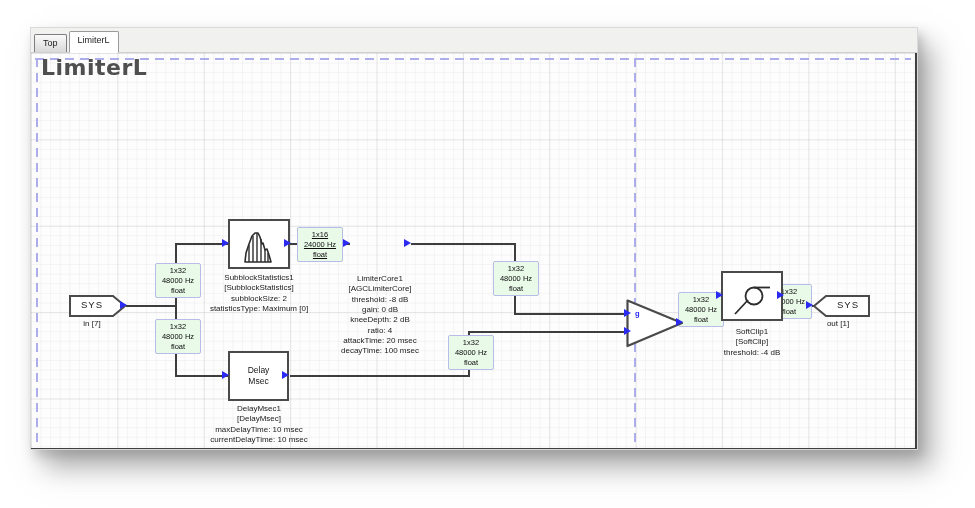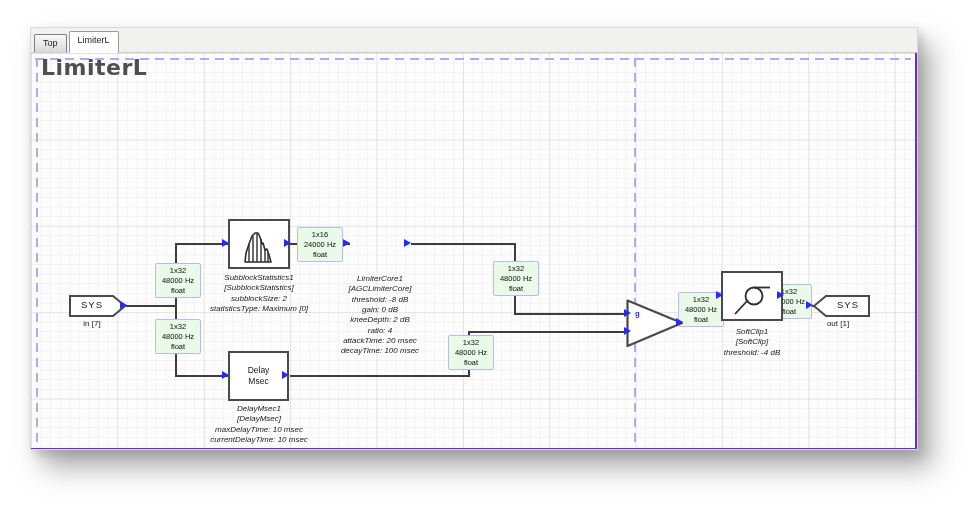--- a/index.html
+++ b/index.html
@@ -1,17 +1,17 @@
 <!DOCTYPE html>
 <html><head>
 <meta charset="utf-8">
 <style>
   html,body{margin:0;padding:0;background:#ffffff;font-family:"Liberation Sans",sans-serif;}
   .stage{position:relative;width:975px;height:508px;background:#fff;overflow:hidden;}
-  .window{position:absolute;left:30px;top:27px;width:886px;height:421px;background:#6d28d9;
+  .window{position:absolute;left:30px;top:27px;width:886px;height:421px;background:#404040;
           border:1px solid #d9d9d9;box-shadow:14px 18px 26px rgba(110,110,110,0.55), 4px 6px 10px rgba(130,130,130,0.35);}
   .tabbar{position:relative;height:24px;background:#f1f1ef;display:flex;align-items:flex-end;
           padding-left:3px;border-bottom:1px solid #cfcfcf;}
   .tab{font-size:9px;color:#1c1c1c;padding:3px 8px 4px 8px;margin-right:2px;
        border:1px solid #7d7d7d;border-bottom:none;background:linear-gradient(#fafafa,#d9d9d9);
        border-radius:2px 2px 0 0;cursor:default;}
   .tab.active{background:#ffffff;border-color:#9a9a9a;height:13px;margin-bottom:-1px;
        border-bottom:1px solid #ffffff;}
   .canvas{position:relative;width:884px;height:395px;background-color:#fdfdfd;overflow:hidden;
     background-image:
@@ -23,21 +23,21 @@
   .title{position:absolute;left:10px;top:2px;font-family:"DejaVu Sans",sans-serif;
          font-size:22px;font-weight:bold;color:#4f4f4f;letter-spacing:0.5px;}
   .dash-h{position:absolute;height:2px;background:repeating-linear-gradient(to right,#adadec 0 9px,transparent 9px 15px);}
   .dash-v{position:absolute;width:2px;background:repeating-linear-gradient(to bottom,#adadec 0 9px,transparent 9px 15px);}
   .wire{position:absolute;background:#3d3d3d;}
   .wire.h{height:2px;} .wire.v{width:2px;}
   .block{position:absolute;background:#ffffff;border:2px solid #4a4a4a;display:flex;
          align-items:center;justify-content:center;text-align:center;
          font-size:8.5px;line-height:1.25;color:#161616;white-space:pre-line;}
   .caption{position:absolute;width:180px;transform:translateX(-50%);text-align:center;
-           font-size:8px;line-height:1.29;color:#1a1a1a;white-space:pre-line;font-style:italic;}
+           font-size:8px;line-height:1.29;color:#1a1a1a;white-space:pre-line;}
   .wlabel{position:absolute;width:44px;background:#e9fae9;border:1px solid #b7bde7;border-radius:2px;
           font-size:7.5px;line-height:1.3;text-align:center;color:#0c0c0c;white-space:pre-line;
           padding:2px 0;}
   .pin{position:absolute;width:0;height:0;border-top:4.5px solid transparent;
        border-bottom:4.5px solid transparent;border-left:7px solid #2a2af2;}
   .systag{position:absolute;width:58px;height:22px;}
   .systag svg{position:absolute;left:0;top:0;}
   .systext{position:absolute;left:0;top:4px;width:46px;text-align:center;font-size:9.5px;
            font-weight:normal;color:#1a1a1a;letter-spacing:1px;}
   .systext.out{left:12px;}
@@ -81,21 +81,21 @@
     <div class="wire h" style="left:752px;top:242px;width:11px;"></div>
     <div class="wire v" style="left:761px;top:242px;height:12px;"></div>
     <div class="wire h" style="left:761px;top:252px;width:22px;"></div>
 
     <div class="wlabel" style="left:124px;top:210px;">1x32
 48000 Hz
 float</div>
     <div class="wlabel" style="left:124px;top:266px;">1x32
 48000 Hz
 float</div>
-    <div class="wlabel" style="left:266px;top:174px;">1x16
+    <div class="wlabel" style="left:266px;top:174px;text-decoration:underline;">1x16
 24000 Hz
 float</div>
     <div class="wlabel" style="left:462px;top:208px;">1x32
 48000 Hz
 float</div>
     <div class="wlabel" style="left:417px;top:282px;">1x32
 48000 Hz
 float</div>
     <div class="wlabel" style="left:647px;top:239px;">1x32
 48000 Hz

